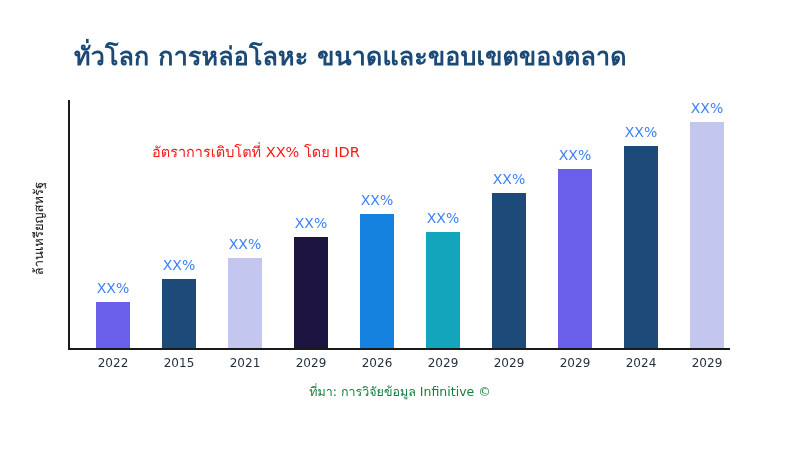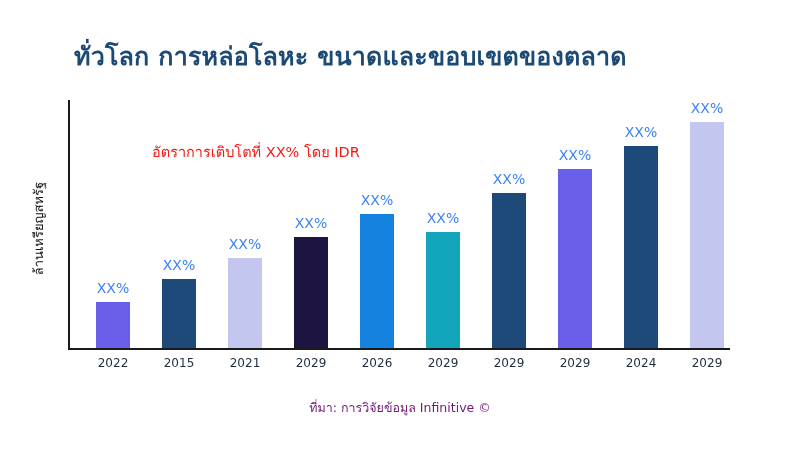--- a/index.html
+++ b/index.html
@@ -117,25 +117,25 @@
     top: 140px;
     font-size: 14.5px;
     color: #f41a16;
     white-space: nowrap;
   }
 
   
   #source-note {
     position: absolute;
     left: 0;
-    top: 398px;
+    top: 382px;
     width: 800px;
     text-align: center;
     font-size: 12.5px;
-    color: #701a75;
+    color: #15803d;
     white-space: nowrap;
   }
 </style>
 </head>
 <body>
 
 <div id="chart-root">
 
   <div id="chart-title">ทั่วโลก การหล่อโลหะ ขนาดและขอบเขตของตลาด</div>
 

